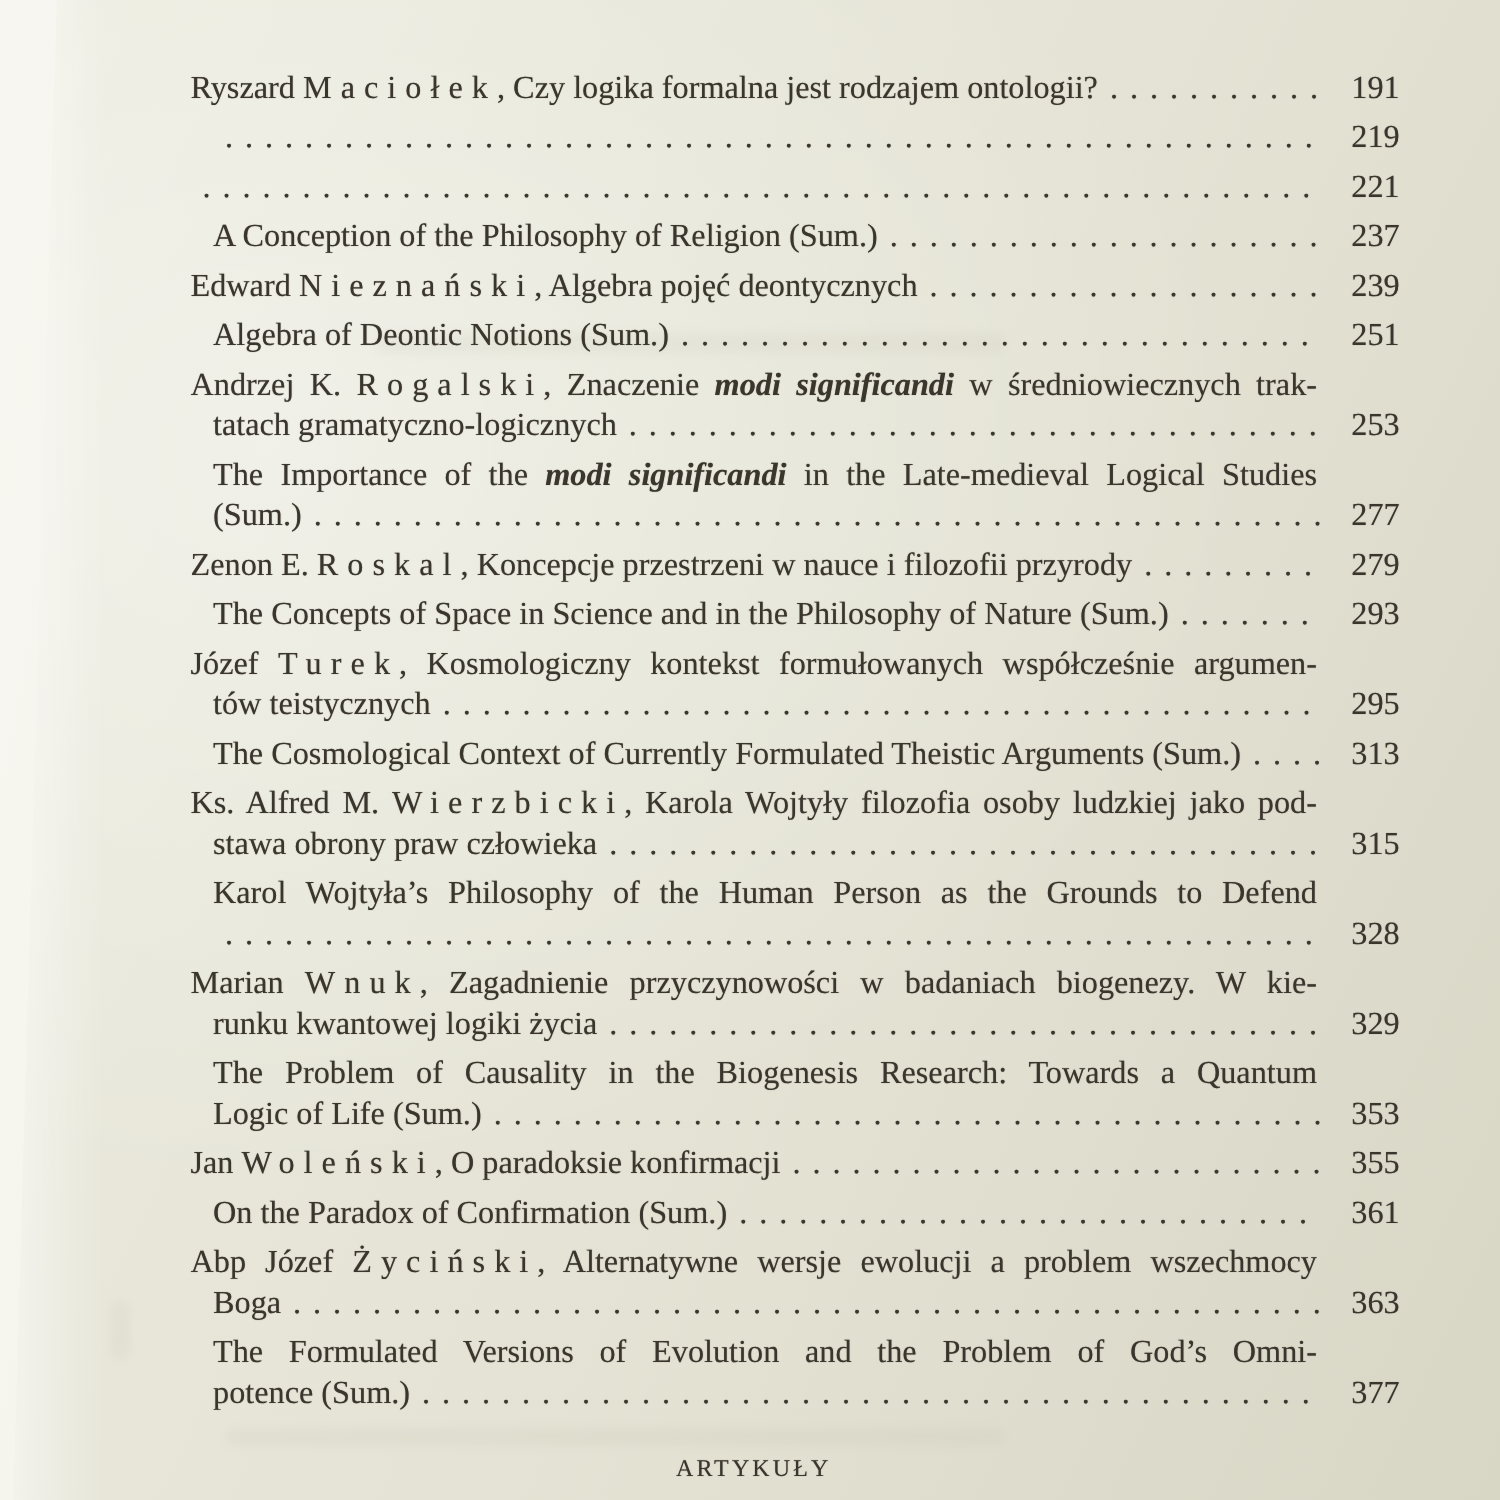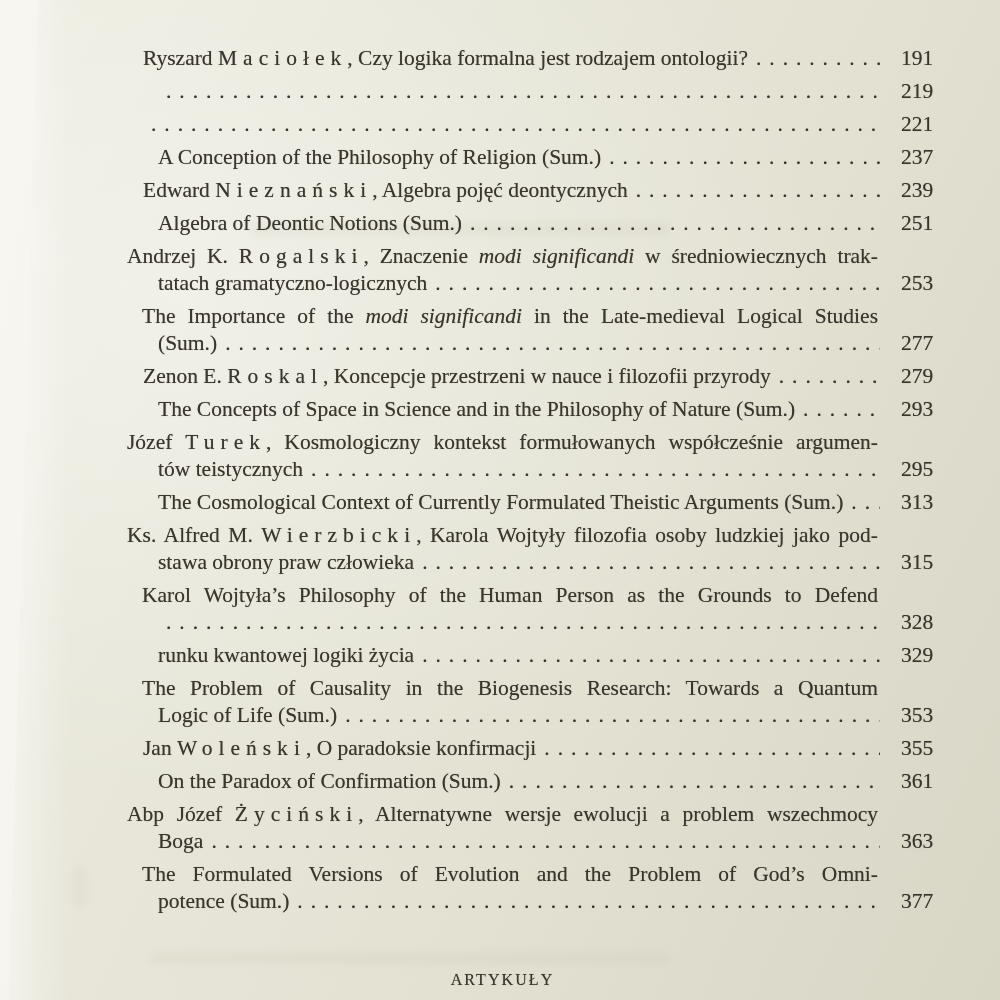--- a/index.html
+++ b/index.html
@@ -28,28 +28,28 @@
   #bleed3{left:60px;top:880px;width:40px;transform:rotate(90deg);}
 
   #toc{
     position:absolute;left:0;right:0;top:45px;
     padding:0 60px 0 127px;
     color:#3a352d;font-size:21.5px;line-height:27px;
     text-shadow:0 0 0.7px rgba(58,53,45,0.55);
   }
   .group{margin-bottom:6px;}
   .row{min-height:27px;}
-  .row.flex{display:flex;align-items:baseline;margin-left:16px;}
+  .row.flex{display:flex;align-items:baseline;}
   .row.just{
     text-align:justify;text-align-last:justify;
     overflow:hidden;max-height:27px;margin-right:62px;
   }
   .row.ind{padding-left:15px;}
   .text{flex:0 0 auto;}
-  .it{font-style:italic;}
+  .it{font-style:italic;font-weight:bold;}
   .ls{letter-spacing:0.28em;}
   .leader{
     flex:1 1 0;min-width:0;overflow:hidden;white-space:nowrap;
     padding-left:8px;letter-spacing:0.06em;
   }
   .page-num{flex:0 0 auto;min-width:46px;text-align:center;padding-left:14px;}
 
   #section-heading{
     position:absolute;left:127px;width:751px;top:971px;
     text-align:center;font-size:16px;letter-spacing:0.13em;
@@ -159,20 +159,21 @@
         </div>
       </div>
       <div class="group">
         <div class="row just ind"><span class="text"><span>Karol Wojtyła’s Philosophy of the Human Person as the Grounds to Defend</span></span></div>
         <div class="row flex ind">
           <span class="leader">. . . . . . . . . . . . . . . . . . . . . . . . . . . . . . . . . . . . . . . . . . . . . . . . . . . . . . . . . . . . . . . . . . . . . . . . . . . . . . . . . . . . . . . . . . </span>
           <span class="page-num">328</span>
         </div>
       </div>
       <div class="group">
+        <div class="row just"><span class="text"><span>Marian </span><span class="ls">Wnuk</span><span>, Zagadnienie przyczynowości w badaniach biogenezy. W kie-</span></span></div>
         <div class="row flex ind">
           <span class="text"><span>runku kwantowej logiki życia</span></span>
           <span class="leader">. . . . . . . . . . . . . . . . . . . . . . . . . . . . . . . . . . . . . . . . . . . . . . . . . . . . . . . . . . . . . . . . . . . . . . . . . . . . . . . . . . . . . . . . . . </span>
           <span class="page-num">329</span>
         </div>
       </div>
       <div class="group">
         <div class="row just ind"><span class="text"><span>The Problem of Causality in the Biogenesis Research: Towards a Quantum</span></span></div>
         <div class="row flex ind">
           <span class="text"><span>Logic of Life (Sum.)</span></span>

